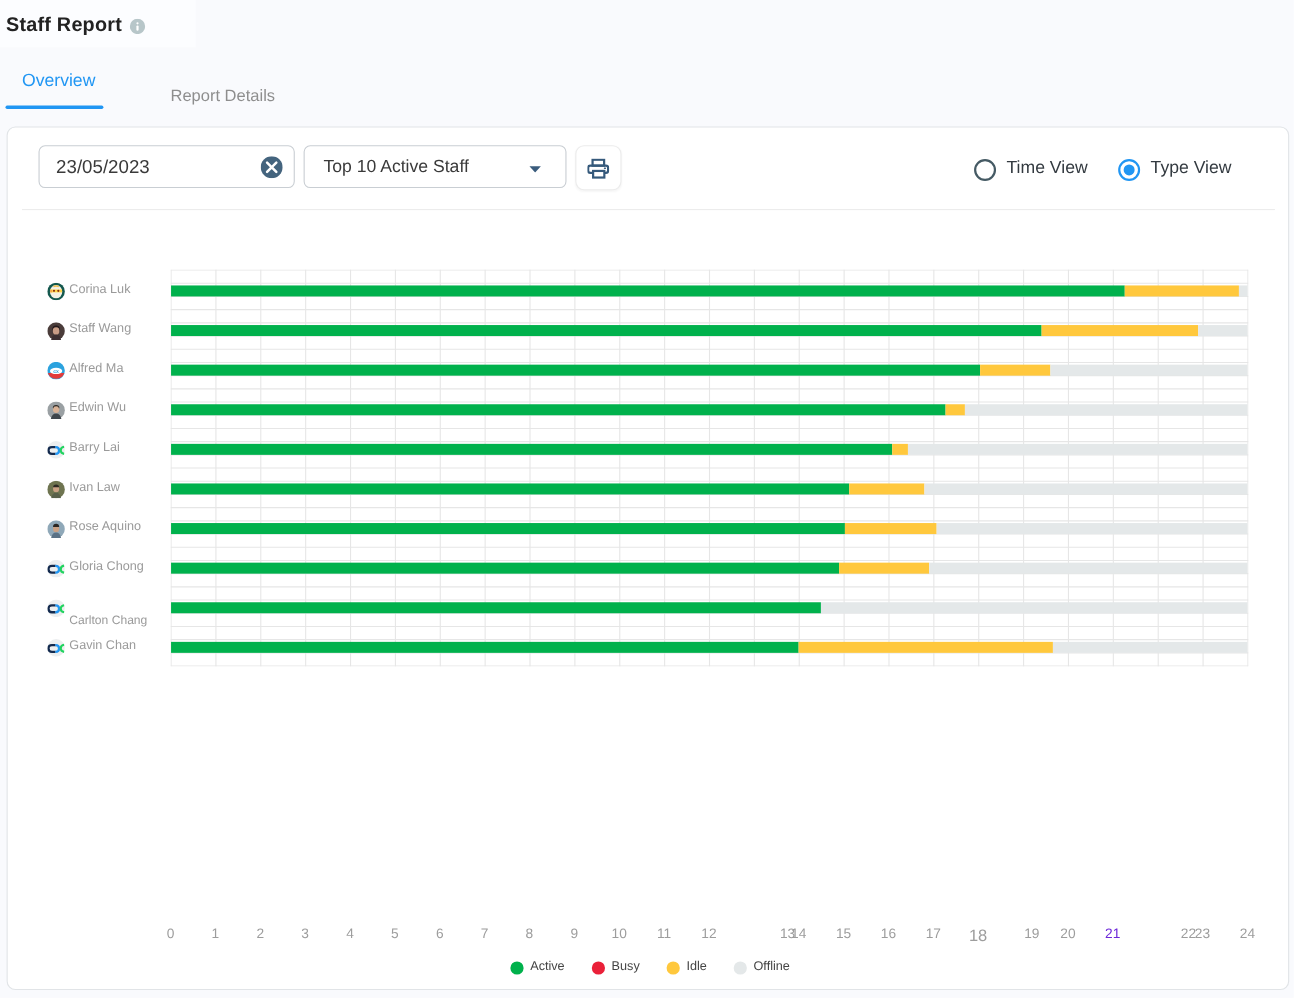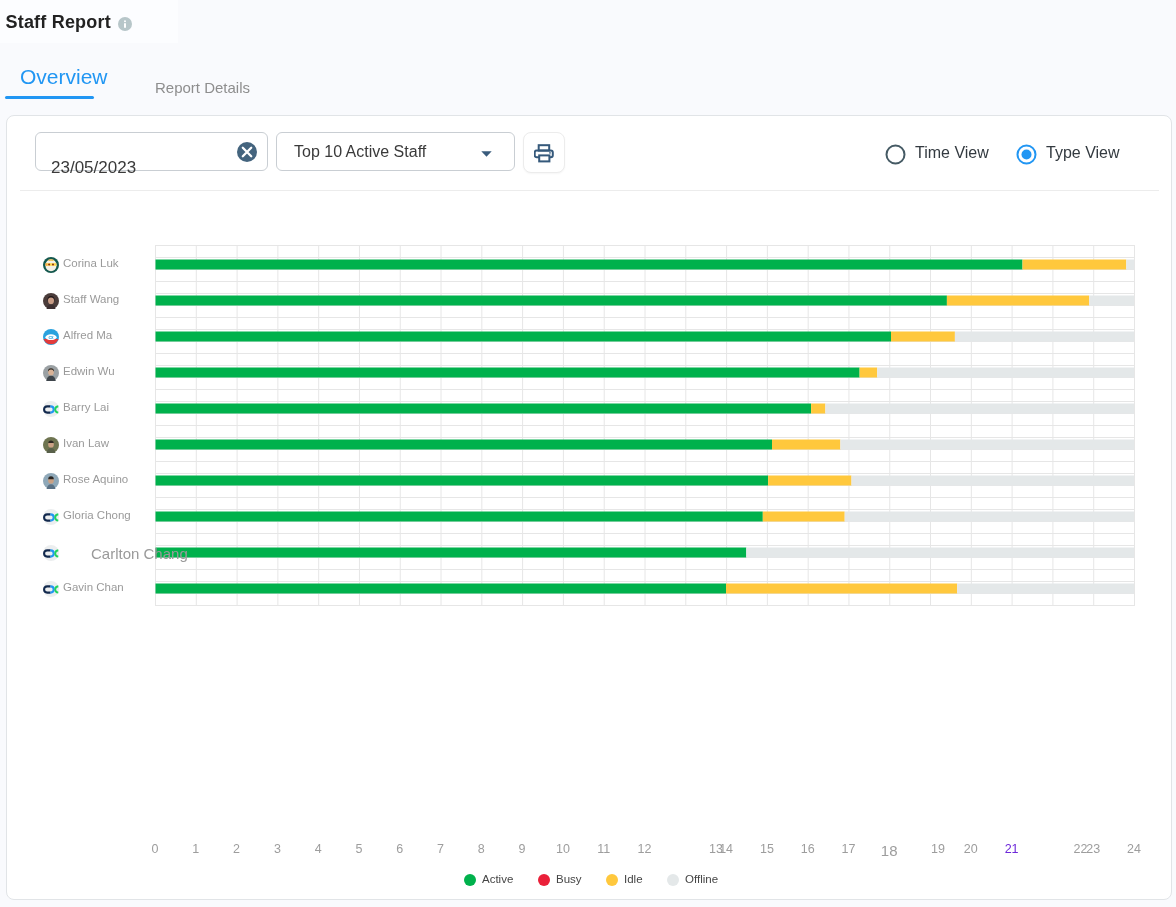--- a/index.html
+++ b/index.html
@@ -7,26 +7,26 @@
 
 </style></head><body>
 <div class="abs" style="left:0;top:0;width:1176px;height:907px;">
 <div class="abs" style="left:0;top:0;width:178px;height:43px;background:#fcfdff;"></div>
 <div class="abs" style="left:5.5px;top:12px;font-size:18px;font-weight:700;color:#222;letter-spacing:0.2px;">Staff Report</div>
 <svg class="abs" style="left:118px;top:16.5px;" width="14" height="14" viewBox="0 0 14 14">
       <circle cx="7" cy="7" r="7" fill="#b7c6c9"></circle>
       <rect x="6" y="3.2" width="2" height="2" rx="1" fill="#fff"></rect>
       <rect x="6" y="6.1" width="2" height="4.9" rx="1" fill="#fff"></rect>
     </svg>
-<div class="abs" style="left:20px;top:65px;font-size:21px;font-weight:500;color:#2196f3;">Overview</div>
+<div class="abs" style="left:20px;top:65px;font-size:16px;font-weight:500;color:#2196f3;">Overview</div>
 <div class="abs" style="left:111px;top:79px;font-size:15px;font-weight:500;color:#8e8e8e;margin-left:44px;">Report Details</div>
 <div class="abs" style="left:5px;top:96px;width:89px;height:3px;background:#2196f3;border-radius:2px;"></div>
 <div class="abs" style="left:6px;top:115px;width:1165.5px;height:785px;background:#fff;border:1px solid #e1e4e7;border-radius:8px;"></div>
 <div class="abs" style="left:35px;top:132px;width:233px;height:39px;background:#fff;border:1px solid #c9ced3;border-radius:6px;"></div>
-<div class="abs" style="left:51px;top:132px;height:30px;line-height:39px;font-size:17px;color:#3a3a3a;margin-top:16px;">23/05/2023</div>
+<div class="abs" style="left:51px;top:132px;height:30px;line-height:39px;font-size:17px;color:#3a3a3a;">23/05/2023</div>
 <svg class="abs" style="left:237px;top:142px;" width="20" height="20" viewBox="0 0 20 20">
       <circle cx="10" cy="10" r="10" fill="#44647e"></circle>
       <path d="M5.8 5.8 L14.2 14.2 M14.2 5.8 L5.8 14.2" stroke="#fff" stroke-width="2.3" stroke-linecap="round"></path>
     </svg>
 <div class="abs" style="left:276px;top:132px;width:239px;height:39px;background:#fff;border:1px solid #c9ced3;border-radius:6px;"></div>
 <div class="abs" style="left:294px;top:132px;height:39px;line-height:39px;font-size:16px;color:#3a3a3a;">Top 10 Active Staff</div>
 <svg class="abs" style="left:481px;top:150.5px;" width="11" height="6" viewBox="0 0 11 6">
       <path d="M0.3 0.2 L5.5 5.8 L10.7 0.2 Z" fill="#3a5c7d"></path>
     </svg>
 <div class="abs" style="left:523px;top:132px;width:42px;height:41px;background:#fff;border:1px solid #ececec;border-radius:8px;box-shadow:0 1px 2px rgba(0,0,0,0.04);"></div>
@@ -191,21 +191,21 @@
         <path d="M7.3 5.4 H7.6 Q10.7 5.4 10.7 8.5 Q10.7 11.6 7.6 11.6 H7.3" fill="none" stroke="#2196f3" stroke-width="2.1"></path>
         <path d="M15.3 5.2 Q12.2 5.6 12.2 8.4 Q12.2 11.2 15.3 11.6" fill="none" stroke="#21d35f" stroke-width="1.9"></path>
       </svg></div>
 <div class="abs" style="left:63px;top:509.0px;font-size:11.5px;color:#9a9a9a;">Gloria Chong</div>
 <div class="abs" style="left:42.5px;top:544.5px;width:16px;height:16px;"><svg width="16" height="16" viewBox="0 0 16 16">
         <circle cx="8" cy="8" r="8" fill="#eceeef"></circle>
         <path d="M7.5 5.4 H4.2 Q1.1 5.4 1.1 8.5 Q1.1 11.6 4.2 11.6 H7.5" fill="none" stroke="#12294d" stroke-width="2.1"></path>
         <path d="M7.3 5.4 H7.6 Q10.7 5.4 10.7 8.5 Q10.7 11.6 7.6 11.6 H7.3" fill="none" stroke="#2196f3" stroke-width="2.1"></path>
         <path d="M15.3 5.2 Q12.2 5.6 12.2 8.4 Q12.2 11.2 15.3 11.6" fill="none" stroke="#21d35f" stroke-width="1.9"></path>
       </svg></div>
-<div class="abs" style="left:63px;top:545.0px;font-size:15px;color:#9a9a9a;margin-left:28px;">Carlton Chang</div>
+<div class="abs" style="left:63px;top:558px;font-size:11px;color:#9a9a9a;">Carlton Chang</div>
 <div class="abs" style="left:42.5px;top:580.5px;width:16px;height:16px;"><svg width="16" height="16" viewBox="0 0 16 16">
         <circle cx="8" cy="8" r="8" fill="#eceeef"></circle>
         <path d="M7.5 5.4 H4.2 Q1.1 5.4 1.1 8.5 Q1.1 11.6 4.2 11.6 H7.5" fill="none" stroke="#12294d" stroke-width="2.1"></path>
         <path d="M7.3 5.4 H7.6 Q10.7 5.4 10.7 8.5 Q10.7 11.6 7.6 11.6 H7.3" fill="none" stroke="#2196f3" stroke-width="2.1"></path>
         <path d="M15.3 5.2 Q12.2 5.6 12.2 8.4 Q12.2 11.2 15.3 11.6" fill="none" stroke="#21d35f" stroke-width="1.9"></path>
       </svg></div>
 <div class="abs" style="left:63px;top:581.0px;font-size:11.5px;color:#9a9a9a;">Gavin Chan</div>
 <div class="abs" style="left:140.0px;top:841.5px;width:30px;text-align:center;font-size:12.5px;color:#9d9d9d;">0</div>
 <div class="abs" style="left:180.8px;top:841.5px;width:30px;text-align:center;font-size:12.5px;color:#9d9d9d;">1</div>
 <div class="abs" style="left:221.6px;top:841.5px;width:30px;text-align:center;font-size:12.5px;color:#9d9d9d;">2</div>

